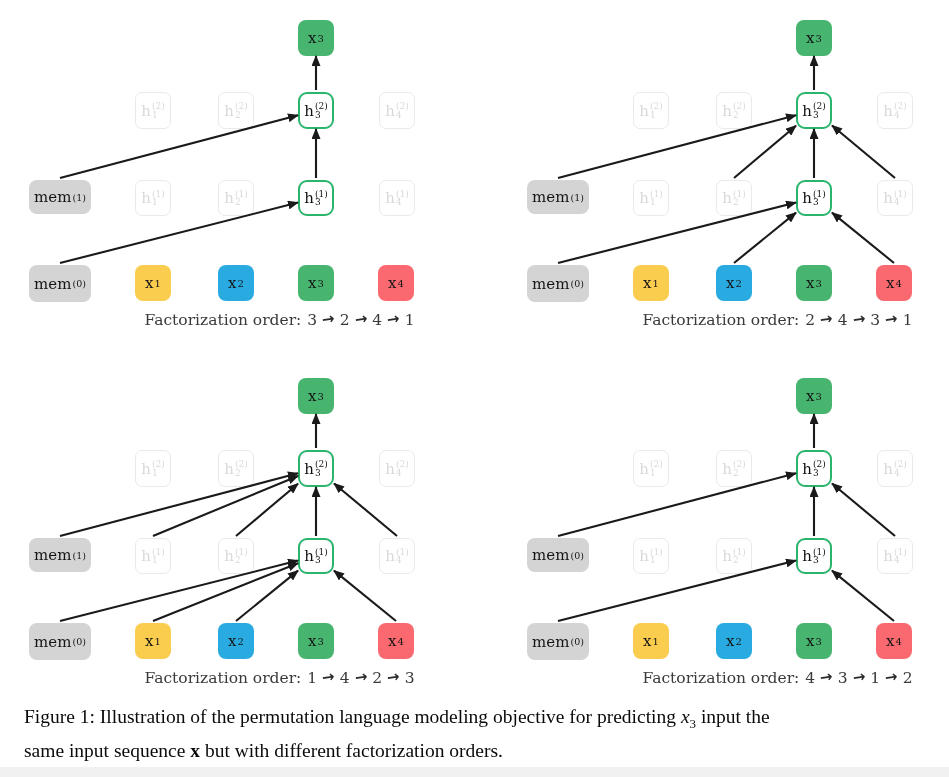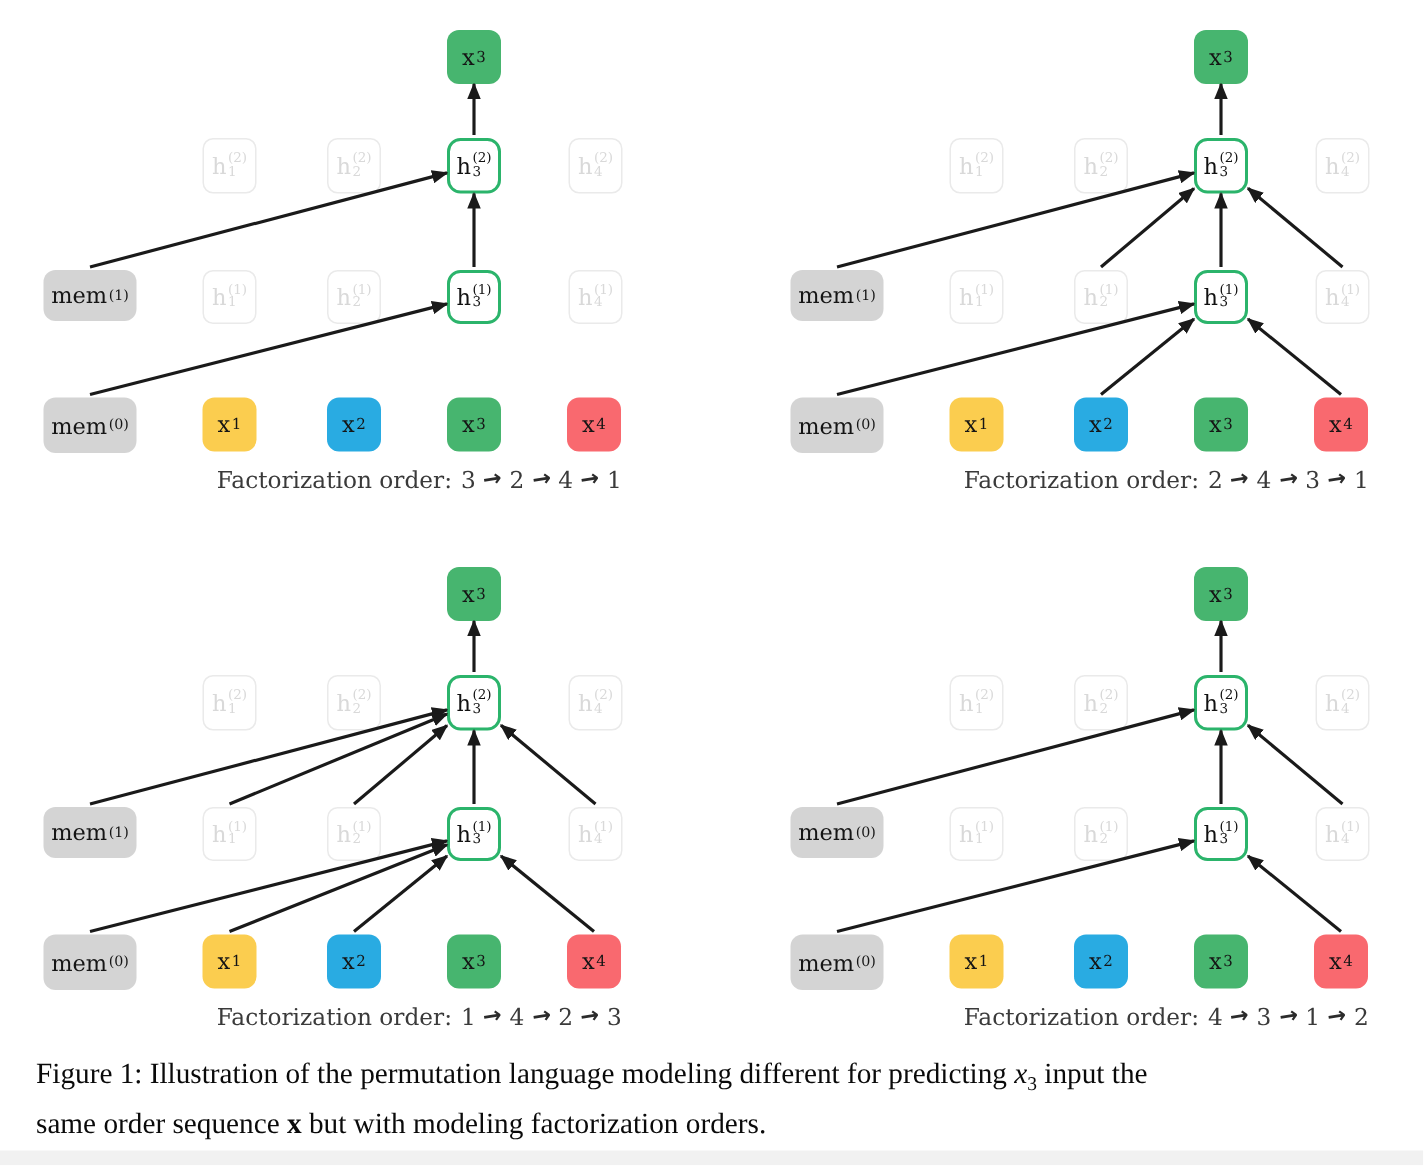--- a/index.html
+++ b/index.html
@@ -441,16 +441,16 @@
         <line x1="60" y1="176" x2="298" y2="113.24609375" stroke="#1A1A1A" stroke-width="2.1" marker-end="url(#arrowhead-3)"></line>
         <line x1="316" y1="176" x2="316" y2="127" stroke="#1A1A1A" stroke-width="2.1" marker-end="url(#arrowhead-3)"></line>
         <line x1="397" y1="176" x2="334" y2="123.5" stroke="#1A1A1A" stroke-width="2.1" marker-end="url(#arrowhead-3)"></line>
         <line x1="60" y1="261" x2="298" y2="200.5703125" stroke="#1A1A1A" stroke-width="2.1" marker-end="url(#arrowhead-3)"></line>
         <line x1="396" y1="261" x2="334" y2="210.625" stroke="#1A1A1A" stroke-width="2.1" marker-end="url(#arrowhead-3)"></line>
         <line x1="316" y1="88" x2="316" y2="54" stroke="#1A1A1A" stroke-width="2.1" marker-end="url(#arrowhead-3)"></line>
       </svg>
       <div class="fcap"><span>Factorization order: </span><span class="onum">4</span><span class="oarr">→</span><span class="onum">3</span><span class="oarr">→</span><span class="onum">1</span><span class="oarr">→</span><span class="onum">2</span></div>
     </div>
 
-  <p class="figcap"><span>Figure 1: Illustration of the permutation language modeling different for predicting </span><i>x</i><sub>3</sub><span> input the</span><br><span>same order sequence </span><b>x</b><span> but with modeling factorization orders.</span></p>
+  <p class="figcap"><span>Figure 1: Illustration of the permutation language modeling objective for predicting </span><i>x</i><sub>3</sub><span> input the</span><br><span>same input sequence </span><b>x</b><span> but with different factorization orders.</span></p>
 
   <div class="bottombar"></div>
 </div>
 
 </body></html>

